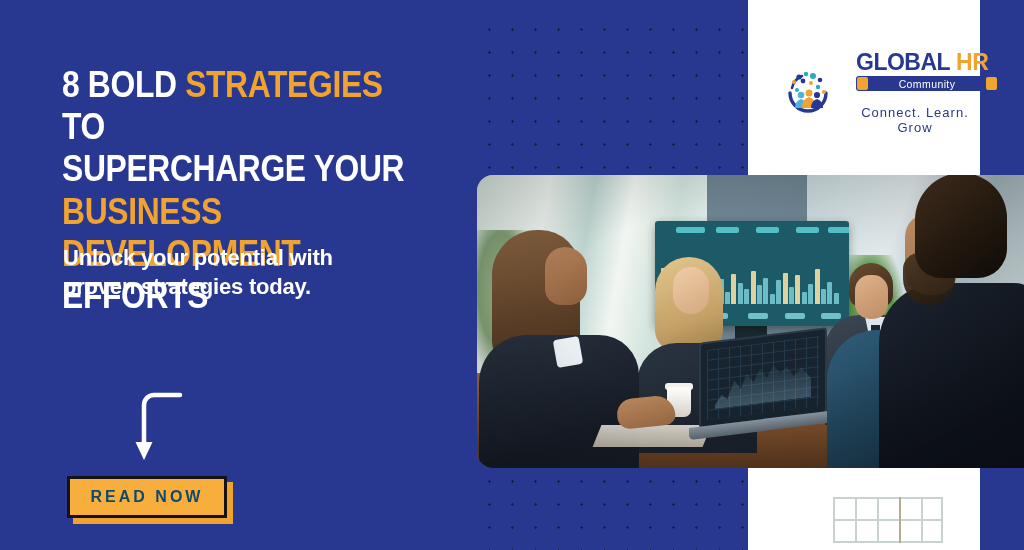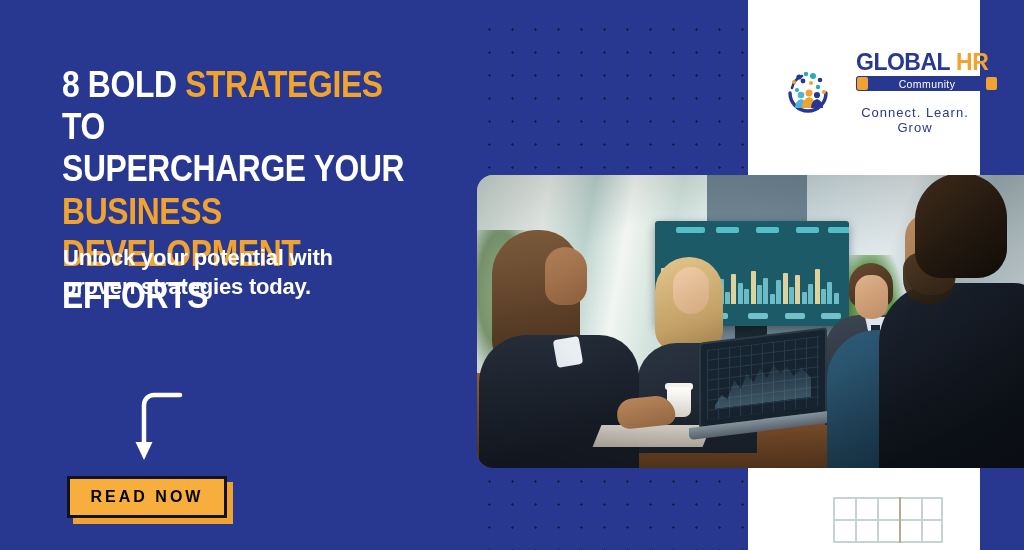--- a/index.html
+++ b/index.html
@@ -301,21 +301,21 @@
     position:absolute; left:73px; top:482px; width:160px; height:42px;
     background:#F0A32E;
   }
   .cta {
     position:absolute; left:67px; top:476px; width:160px; height:42px;
     background:#F8AE3C; border:3px solid #12121a;
     display:flex; align-items:center; justify-content:center;
     cursor:pointer;
   }
   .cta-label {
-    font-size:16px; font-weight:bold; color:#000000;
+    font-size:16px; font-weight:bold; color:#0c4a6e;
     letter-spacing:3px;
   }
 </style>
 </head>
 <body>
 
 <div class="banner">
 
   <div class="white-panel"></div>
 

